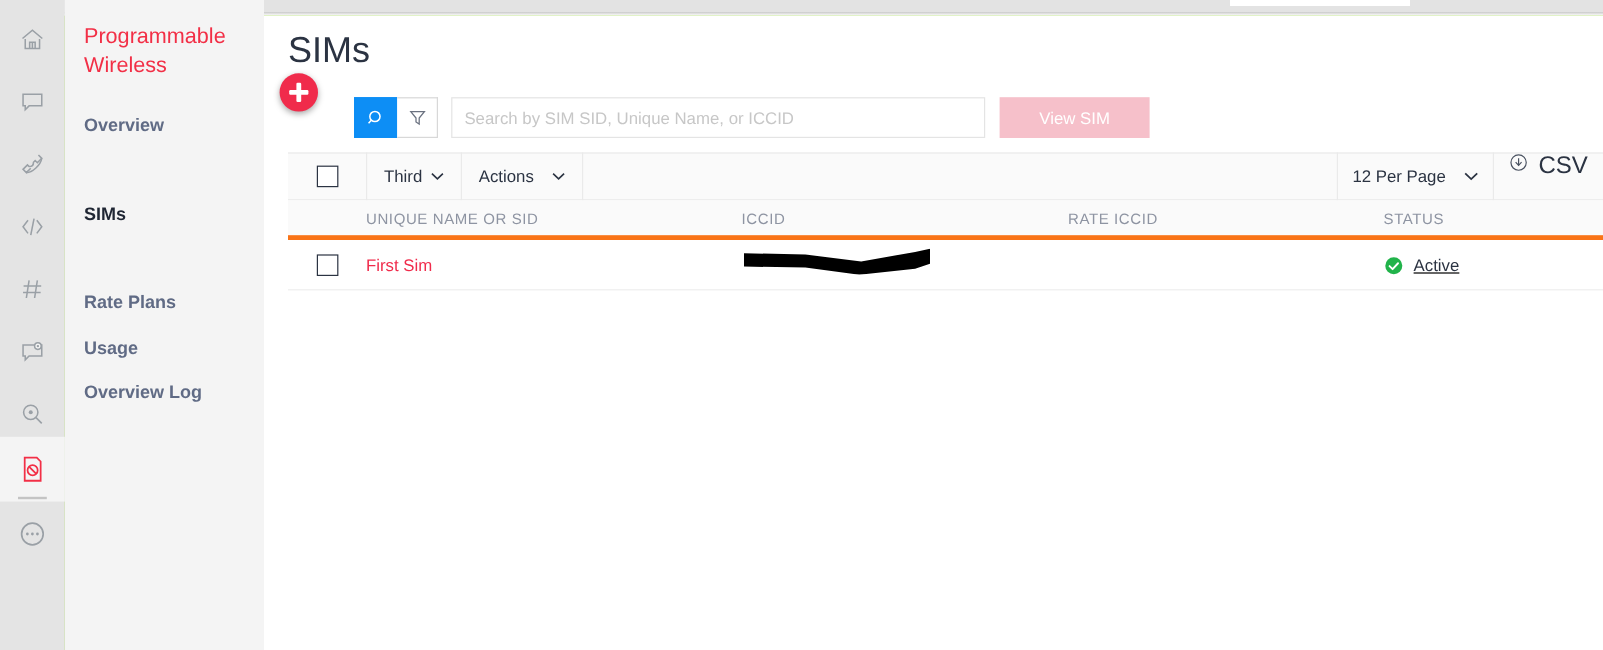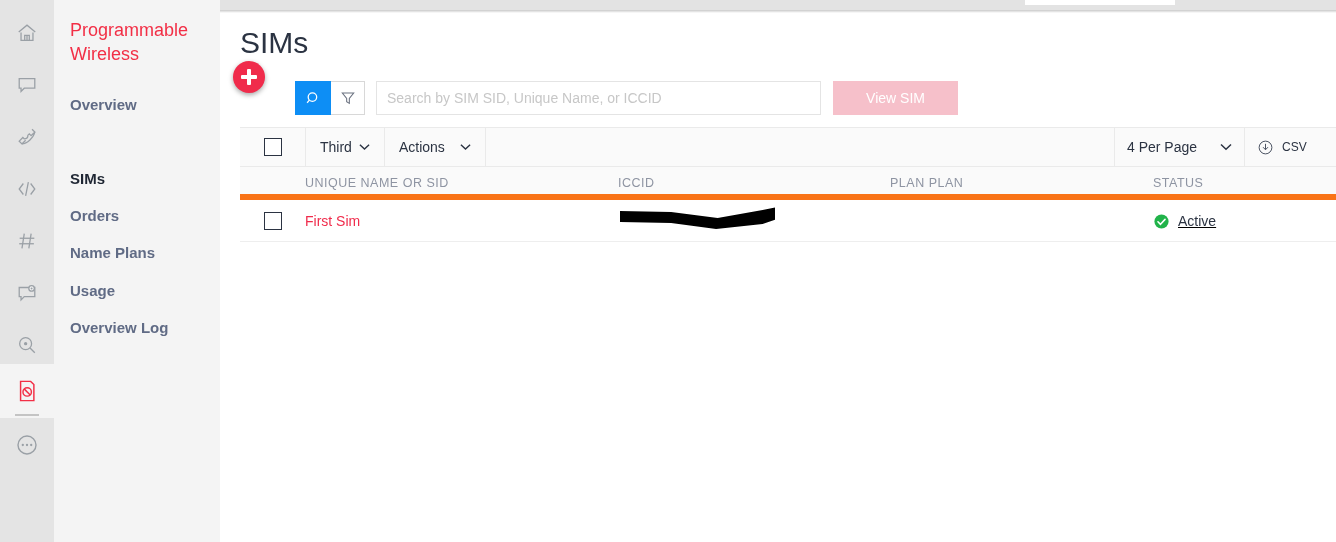--- a/index.html
+++ b/index.html
@@ -131,28 +131,28 @@
   .dd.nb{ border-left:1px solid #eaeaea;gap:15px; }
   .spacer{ flex:1 1 auto; border-left:1px solid #eaeaea; height:40px; }
   .perpage{
     height:40px; width:130px; padding:0 12px;
     display:flex; align-items:center; justify-content:space-between;
     font-size:14px; color:#2b3342; cursor:pointer;
     border-left:1px solid #eaeaea;
   }
   .csv{
     height:40px; width:92px; padding:0 12px;
-    display:flex; align-items:center; gap:8px;
-    font-size:12px; color:#2b3342; cursor:pointer;
+    display:flex; align-items:flex-start; gap:8px;
+    font-size:20px; color:#2b3342; cursor:pointer;
     border-left:1px solid #eaeaea;
   }
 
   .tbl-head{
     position:relative; height:33px; background:#fafafa;
-    border-bottom:6px solid #f97316;
+    border-bottom:4px solid #f97316;
   }
   .th{
     position:absolute; top:0; height:33px; line-height:33px;
     font-size:12.5px; letter-spacing:.5px; color:#8e94a2;
   }
 
   .tbl-row{
     position:relative; height:42px; background:#ffffff;
     border-bottom:1px solid #eeeeee;
   }
@@ -259,25 +259,22 @@
 
   <div class="nav-panel">
     <div class="nav-title">Programmable Wireless</div>
 
     <div class="nav-item" style="top:92px">
       <span>Overview</span>
     </div>
     <div class="nav-item selected" style="top:166px">
       <span>SIMs</span>
     </div>
-    <div class="nav-item" style="top:203px">
-      <span>Orders</span>
-    </div>
     <div class="nav-item" style="top:240px">
-      <span>Name Plans</span>
+      <span>Rate Plans</span>
     </div>
     <div class="nav-item" style="top:278px">
       <span>Usage</span>
     </div>
     <div class="nav-item" style="top:315px">
       <span>Overview Log</span>
     </div>
   </div>
 
   <div class="main">
@@ -315,39 +312,39 @@
             </svg>
         </div>
         <div class="dd nb">
           <span>Actions</span>
           <svg width="11" height="8" viewBox="0 0 12 8" fill="none" stroke="#2b3342" stroke-width="1.5">
               <path d="M1 1.5 L6 6.2 L11 1.5"></path>
             </svg>
         </div>
         <div class="spacer"></div>
         <div class="perpage">
-          <span>4 Per Page</span>
+          <span>12 Per Page</span>
           <svg width="12" height="8" viewBox="0 0 12 8" fill="none" stroke="#2b3342" stroke-width="1.5">
               <path d="M1 1.5 L6 6.2 L11 1.5"></path>
             </svg>
         </div>
         <div class="csv">
           <svg width="17" height="17" viewBox="0 0 24 24" fill="none" stroke="#4a5261" stroke-width="1.4">
             <circle cx="12" cy="12" r="9"></circle>
               <path d="M12 6.8 V15"></path>
               <path d="M8.5 11.5 L12 15.2 L15.5 11.5"></path>
           </svg>
           <span>CSV</span>
         </div>
       </div>
 
       <div class="tbl-head">
         <div class="th" style="left:65px">UNIQUE NAME OR SID</div>
         <div class="th" style="left:378px">ICCID</div>
-        <div class="th" style="left:650px">PLAN PLAN</div>
+        <div class="th" style="left:650px">RATE ICCID</div>
         <div class="th" style="left:913px">STATUS</div>
       </div>
 
       <div class="tbl-row">
         <div class="row-chk">
           <div class="chk"></div>
         </div>
         <div class="td" style="left:65px">
           <span class="lnk-red">First Sim</span>
         </div>

